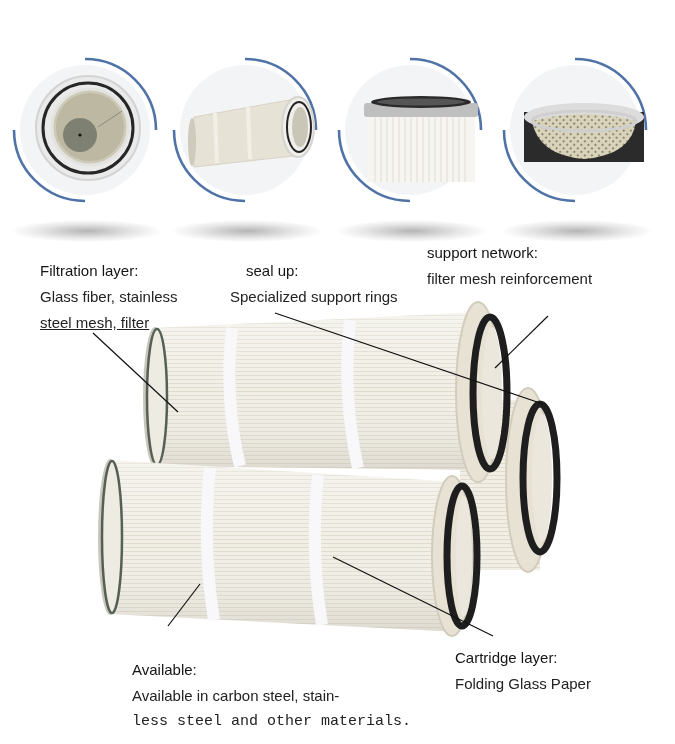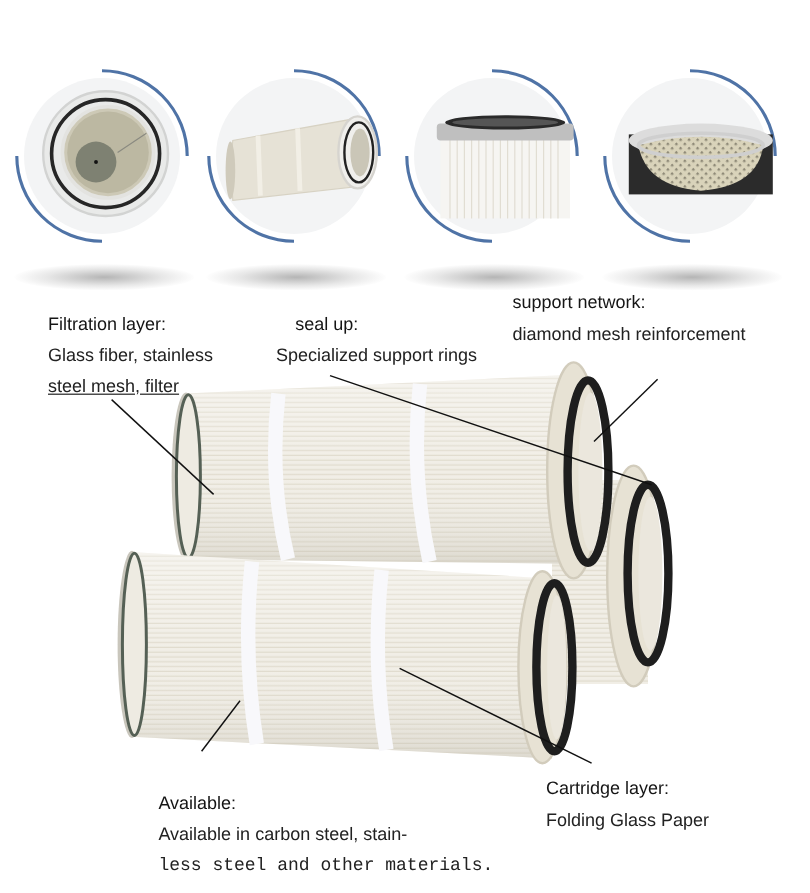--- a/index.html
+++ b/index.html
@@ -160,21 +160,21 @@
   <div class="label-body" style="left:40px; top:310px;text-decoration:underline;">steel mesh, filter</div>
 </div>
 
 <div>
   <div class="label-title" style="left:230px; top:262px;margin-left:16px;">seal up:</div>
   <div class="label-body" style="left:230px; top:284px;">Specialized support rings</div>
 </div>
 
 <div>
   <div class="label-title" style="left:427px; top:244px;">support network:</div>
-  <div class="label-body" style="left:427px; top:266px;">diamond mesh reinforcement</div>
+  <div class="label-body" style="left:427px; top:266px;">filter mesh reinforcement</div>
 </div>
 
 <div>
   <div class="label-title" style="left:132px; top:661px;">Available:</div>
   <div class="label-body" style="left:132px; top:683px;">Available in carbon steel, stain-</div>
   <div class="label-body" style="left:132px; top:709px;font-family:Liberation Mono, monospace;">less steel and other materials.</div>
 </div>
 
 <div>
   <div class="label-title" style="left:455px; top:649px;">Cartridge layer:</div>

